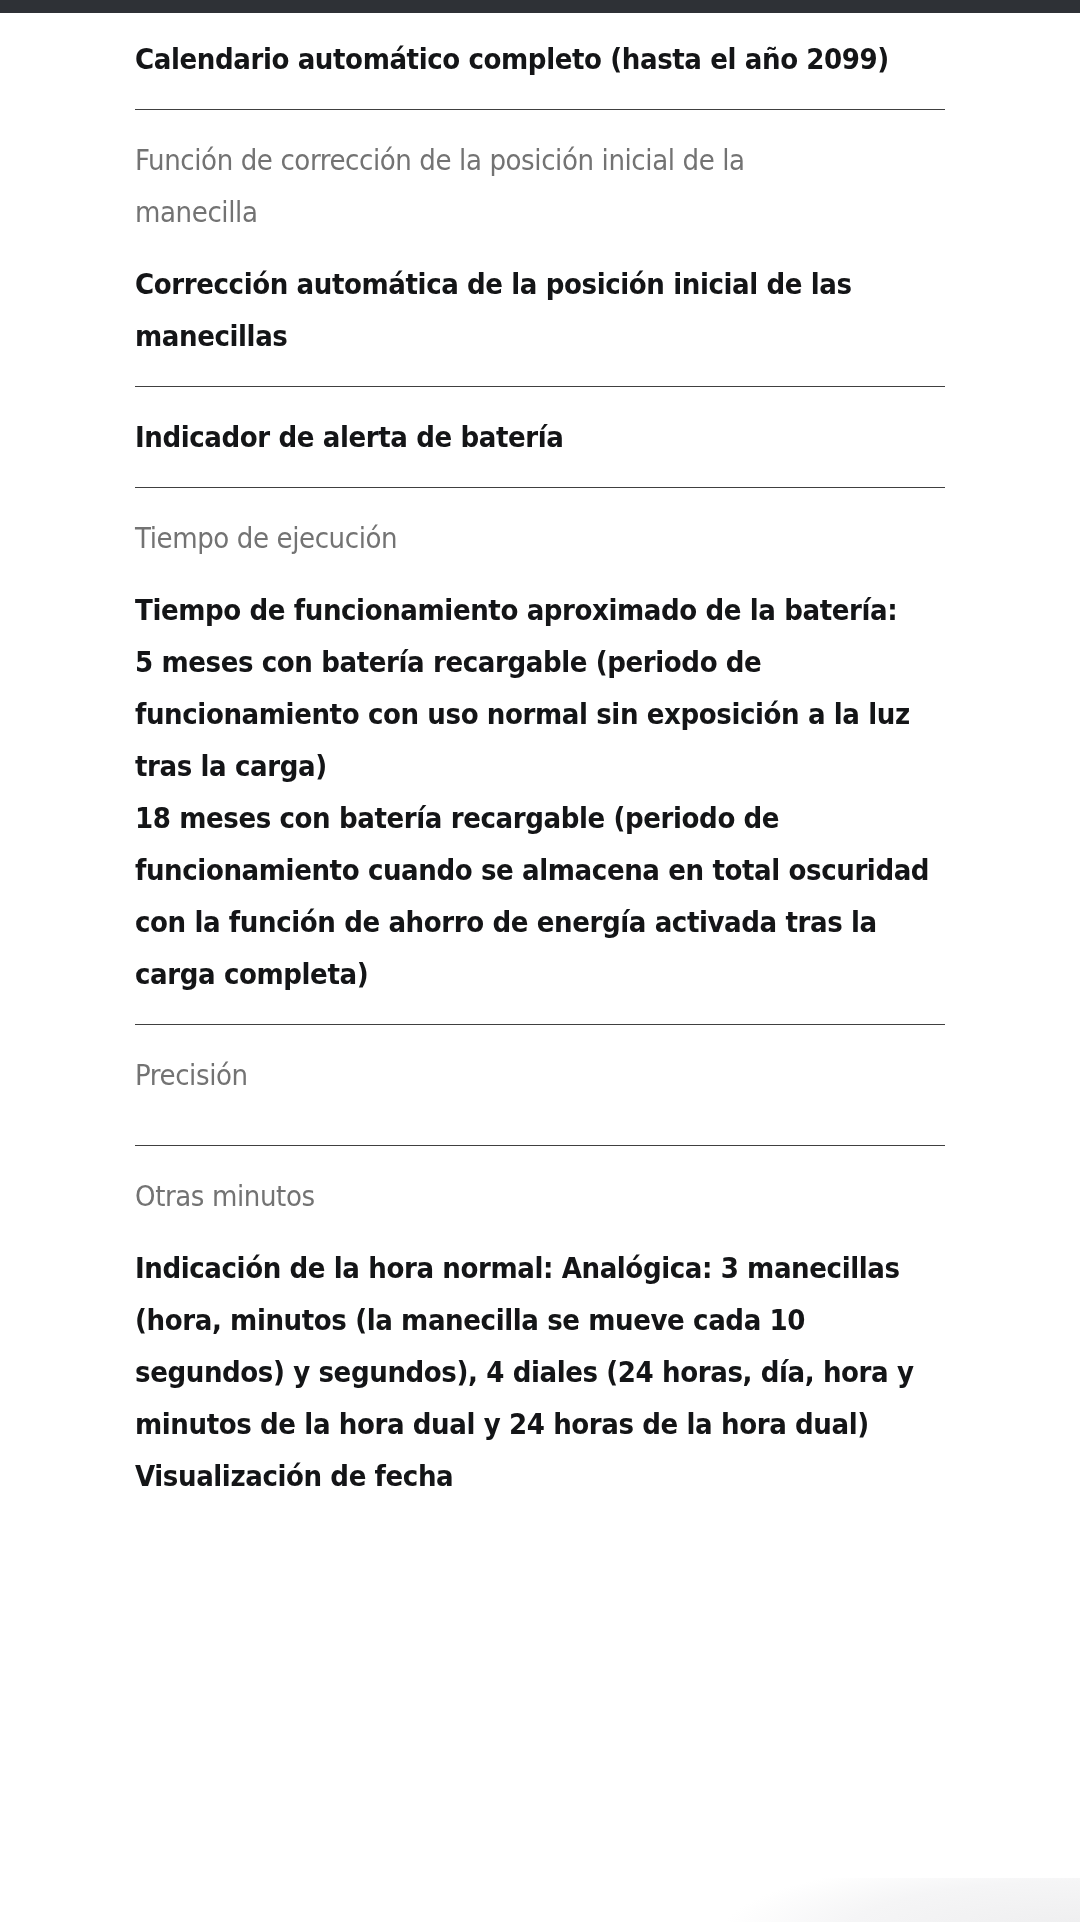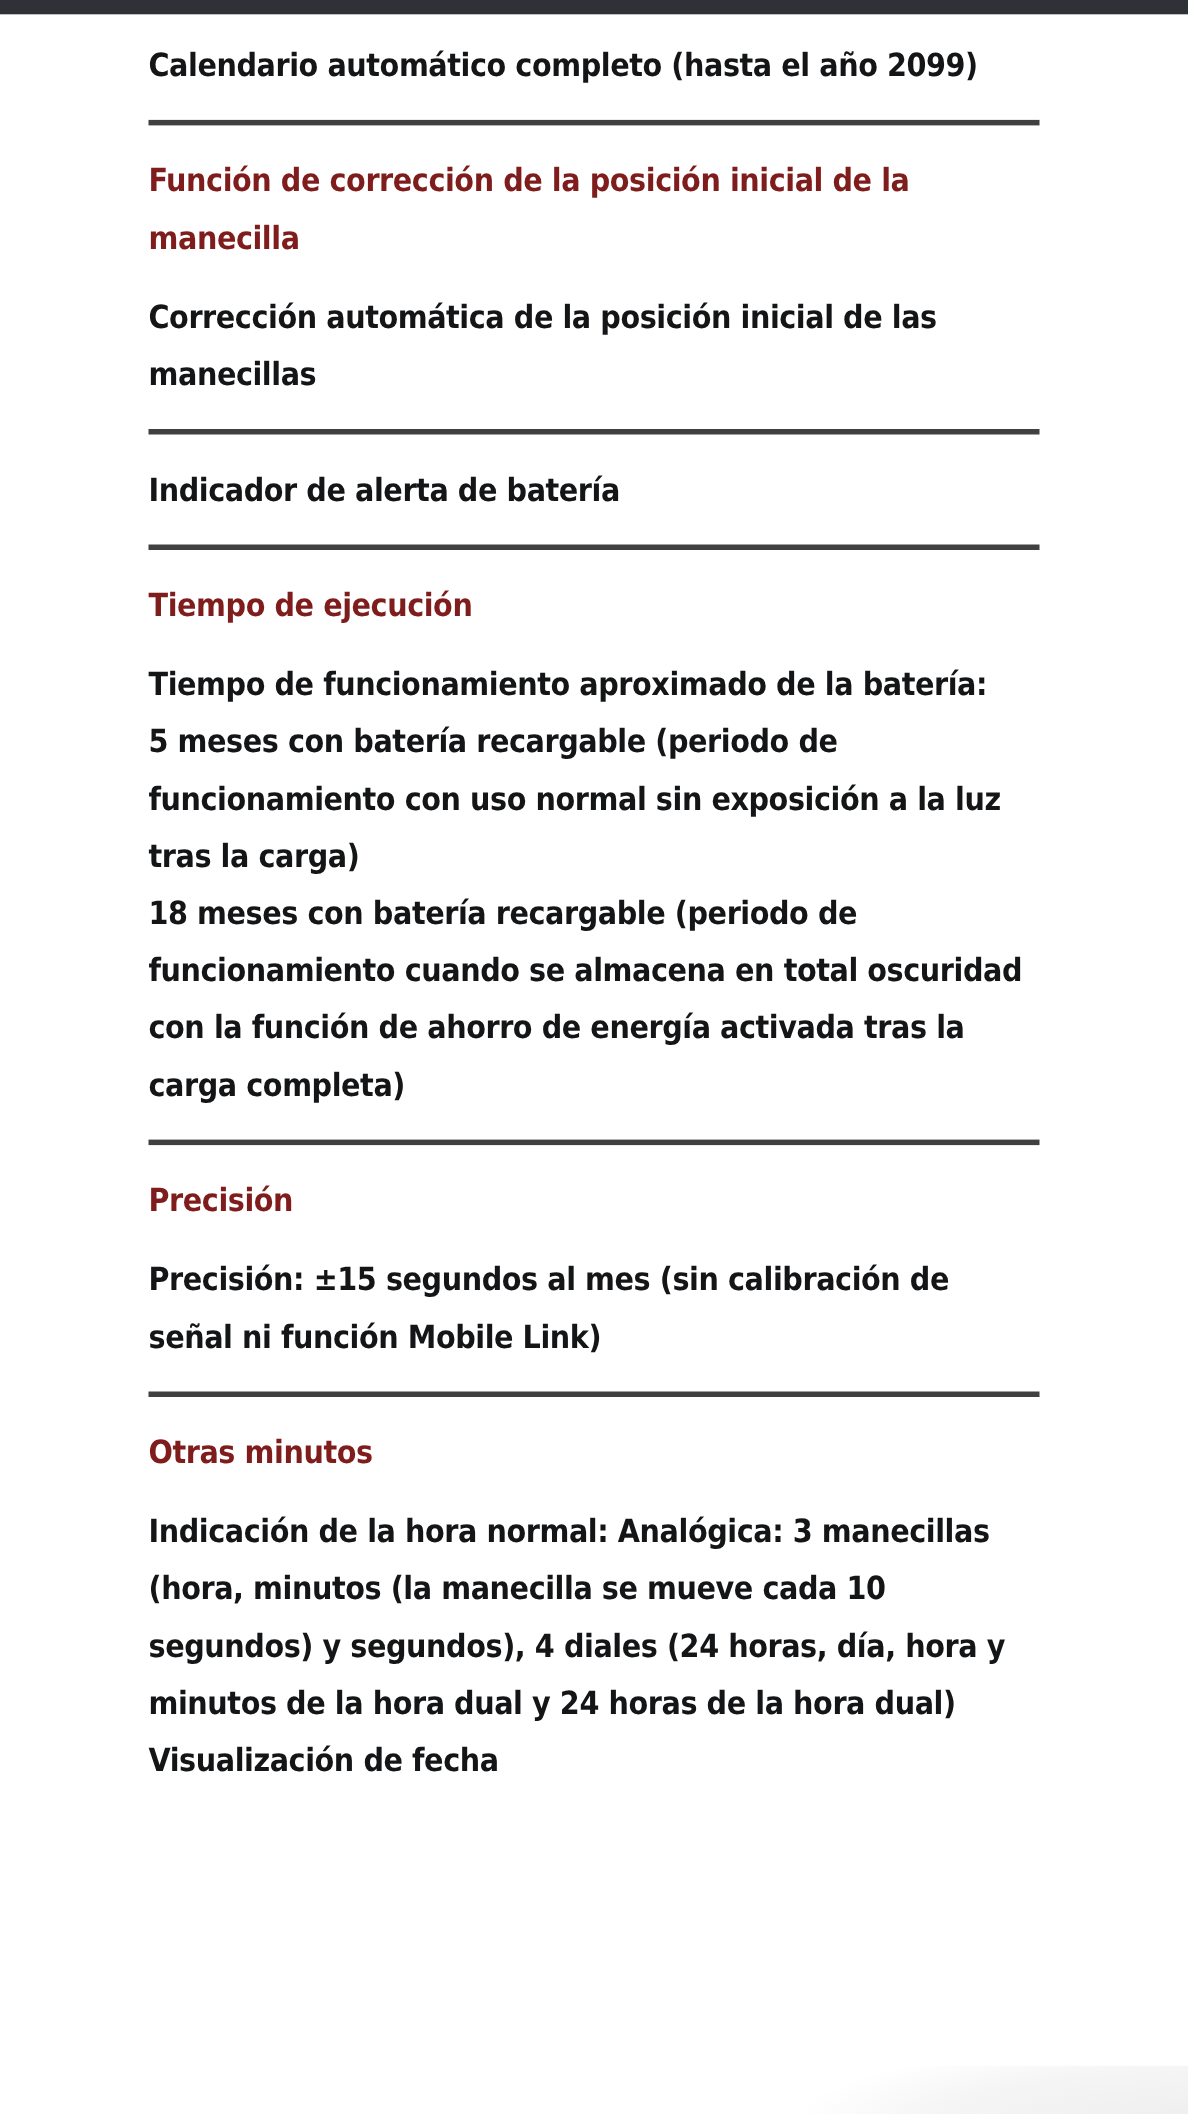--- a/index.html
+++ b/index.html
@@ -14,32 +14,32 @@
   .top-bar {
     width: 1080px;
     height: 13px;
     background: #2e3136;
   }
   .spec-list {
     padding: 0 135px;
   }
   .spec-row {
     padding: 24px 0;
-    border-bottom: 5px solid #404040;
+    border-bottom: 1px solid #404040;
   }
   .spec-row.first {
     padding-top: 20px;
   }
   .spec-row.last {
     border-bottom: none;
   }
   .spec-label {
-    color: #7f1d1d;
+    color: #737373;
     font-size: 29px;
-    font-weight: 700;
+    font-weight: 400;
     font-stretch: condensed;
     letter-spacing: -0.4px;
     line-height: 52px;
     white-space: pre;
     margin: 0 0 20px 0;
   }
   .spec-value {
     color: #141517;
     font-size: 29px;
     font-weight: 700;
@@ -92,22 +92,20 @@
 funcionamiento con uso normal sin exposición a la luz
 tras la carga)
 18 meses con batería recargable (periodo de
 funcionamiento cuando se almacena en total oscuridad
 con la función de ahorro de energía activada tras la
 carga completa)</p>
   </div>
 
   <div class="spec-row">
     <p class="spec-label">Precisión</p>
-    <p class="spec-value">Precisión: ±15 segundos al mes (sin calibración de
-señal ni función Mobile Link)</p>
   </div>
 
   <div class="spec-row last">
     <p class="spec-label">Otras minutos</p>
     <p class="spec-value">Indicación de la hora normal: Analógica: 3 manecillas
 (hora, minutos (la manecilla se mueve cada 10
 segundos) y segundos), 4 diales (24 horas, día, hora y
 minutos de la hora dual y 24 horas de la hora dual)
 Visualización de fecha</p>
   </div>

